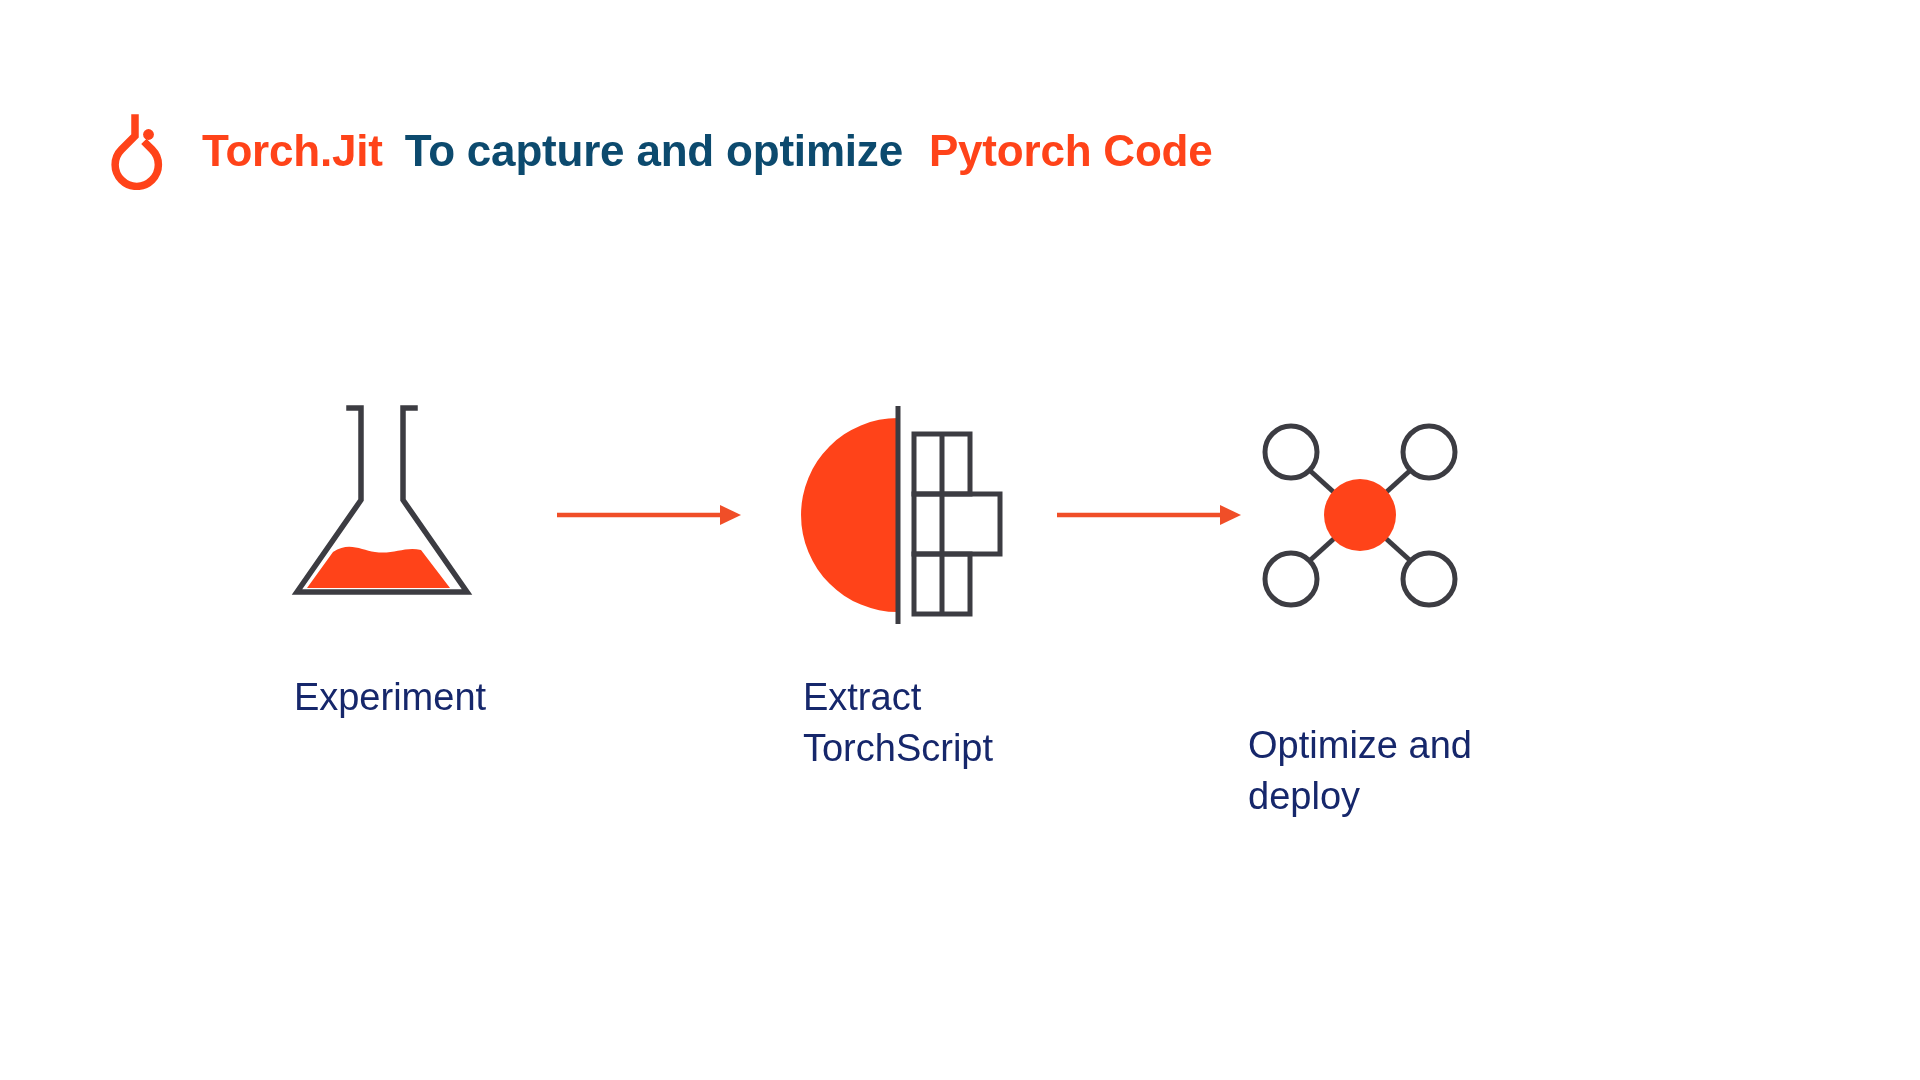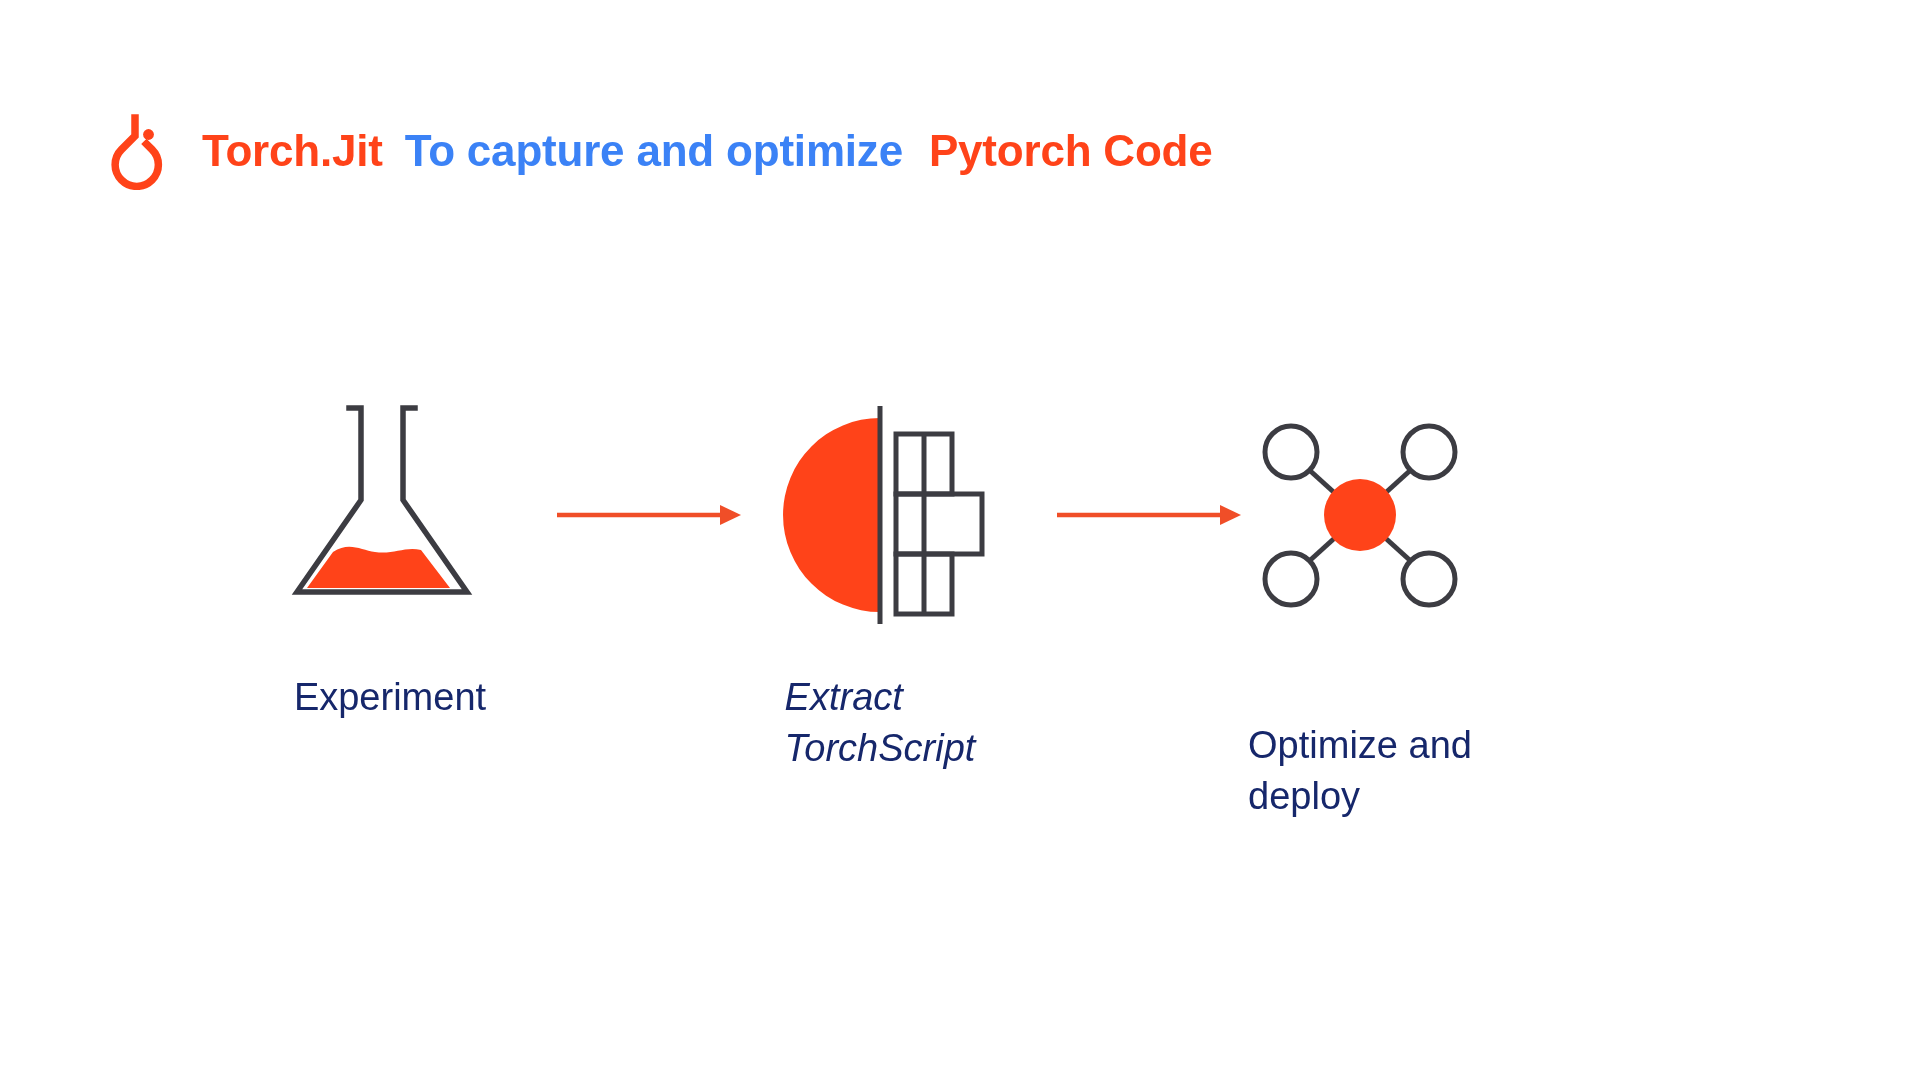--- a/index.html
+++ b/index.html
@@ -48,21 +48,21 @@
     white-space: nowrap;
     margin-left: 30px;
   }
   .title-seg {
     font-size: 44px;
     font-weight: bold;
     letter-spacing: -0.2px;
     line-height: 1;
   }
   .seg-orange { color: #FF4319; }
-  .seg-navy   { color: #3b82f6; }
+  .seg-navy   { color: #0c4a6e; }
   .seg-gap-a  { margin-left: 22px; }
   .seg-gap-b  { margin-left: 26px; }
 
   
   #flow {
     position: absolute;
     left: 0;
     top: 390px;
     width: 1920px;
     height: 460px;
@@ -84,21 +84,21 @@
   .step-label {
     margin-top: 32px;
     font-size: 38px;
     color: #16276B;
     text-align: left;
     line-height: 1.35;
     font-weight: normal;
     white-space: pre-line;
   }
   #step-0 { left: 210px; }
-  #step-1 { left: 700px; font-style: italic; }
+  #step-1 { left: 718px; }
   #step-2 { left: 1180px; gap: 48px; }
 
   .arrow {
     position: absolute;
     top: 105px;
     width: 190px;
     height: 40px;
   }
   #arrow-0 { left: 555px; }
   #arrow-1 { left: 1055px; }

